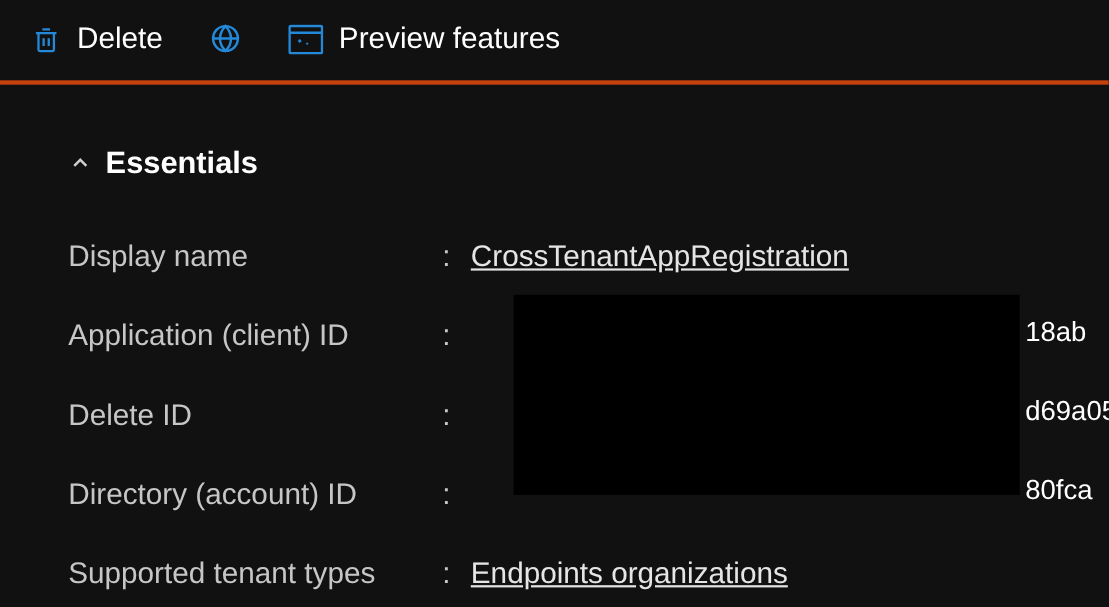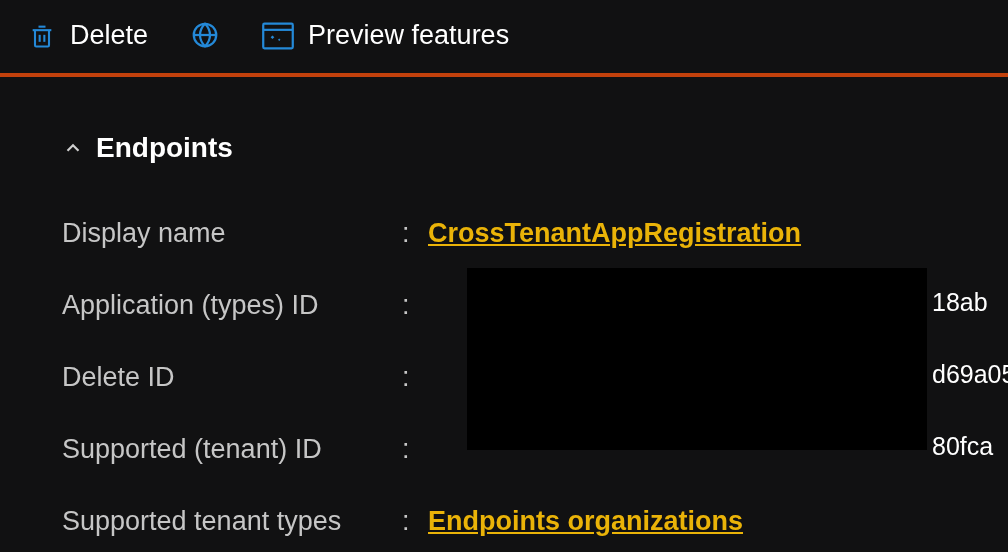--- a/index.html
+++ b/index.html
@@ -69,24 +69,23 @@
     }
     .colon {
       width:26px;
       flex-shrink:0;
       color:#c6c6c6;
     }
     .prop-value {
       color:#ffffff;
     }
     .value-link {
-      color:#eab308;
+      color:#e5e5e5;
       text-decoration:underline;
       cursor:pointer;
-      font-weight:bold;
     }
     .redaction {
       position:absolute;
       background:#000000;
       top:52px;
       left:405px;
       width:460px;
       height:182px;
       z-index:5;
     }
@@ -138,45 +137,45 @@
   </div>
 </div>
 
 <div class="content">
   <div class="section-header">
     <span class="chevron">
       <svg width="22" height="22" viewBox="0 0 24 24" fill="none" stroke="currentColor" stroke-width="2.4">
         <path d="M6 15l6-6 6 6"></path>
       </svg>
     </span>
-    <span class="section-title">Endpoints</span>
+    <span class="section-title">Essentials</span>
   </div>
 
   <div class="prop-list">
 
     <div class="prop-row">
       <span class="prop-label">Display name</span>
       <span class="colon">:</span>
       <span class="prop-value value-link">CrossTenantAppRegistration</span>
     </div>
 
     <div class="prop-row">
-      <span class="prop-label">Application (types) ID</span>
+      <span class="prop-label">Application (client) ID</span>
       <span class="colon">:</span>
       <span class="prop-value"></span>
     </div>
 
     <div class="prop-row">
       <span class="prop-label">Delete ID</span>
       <span class="colon">:</span>
       <span class="prop-value"></span>
     </div>
 
     <div class="prop-row">
-      <span class="prop-label">Supported (tenant) ID</span>
+      <span class="prop-label">Directory (account) ID</span>
       <span class="colon">:</span>
       <span class="prop-value"></span>
     </div>
 
     <div class="prop-row">
       <span class="prop-label">Supported tenant types</span>
       <span class="colon">:</span>
       <span class="prop-value value-link">Endpoints organizations</span>
     </div>
 

